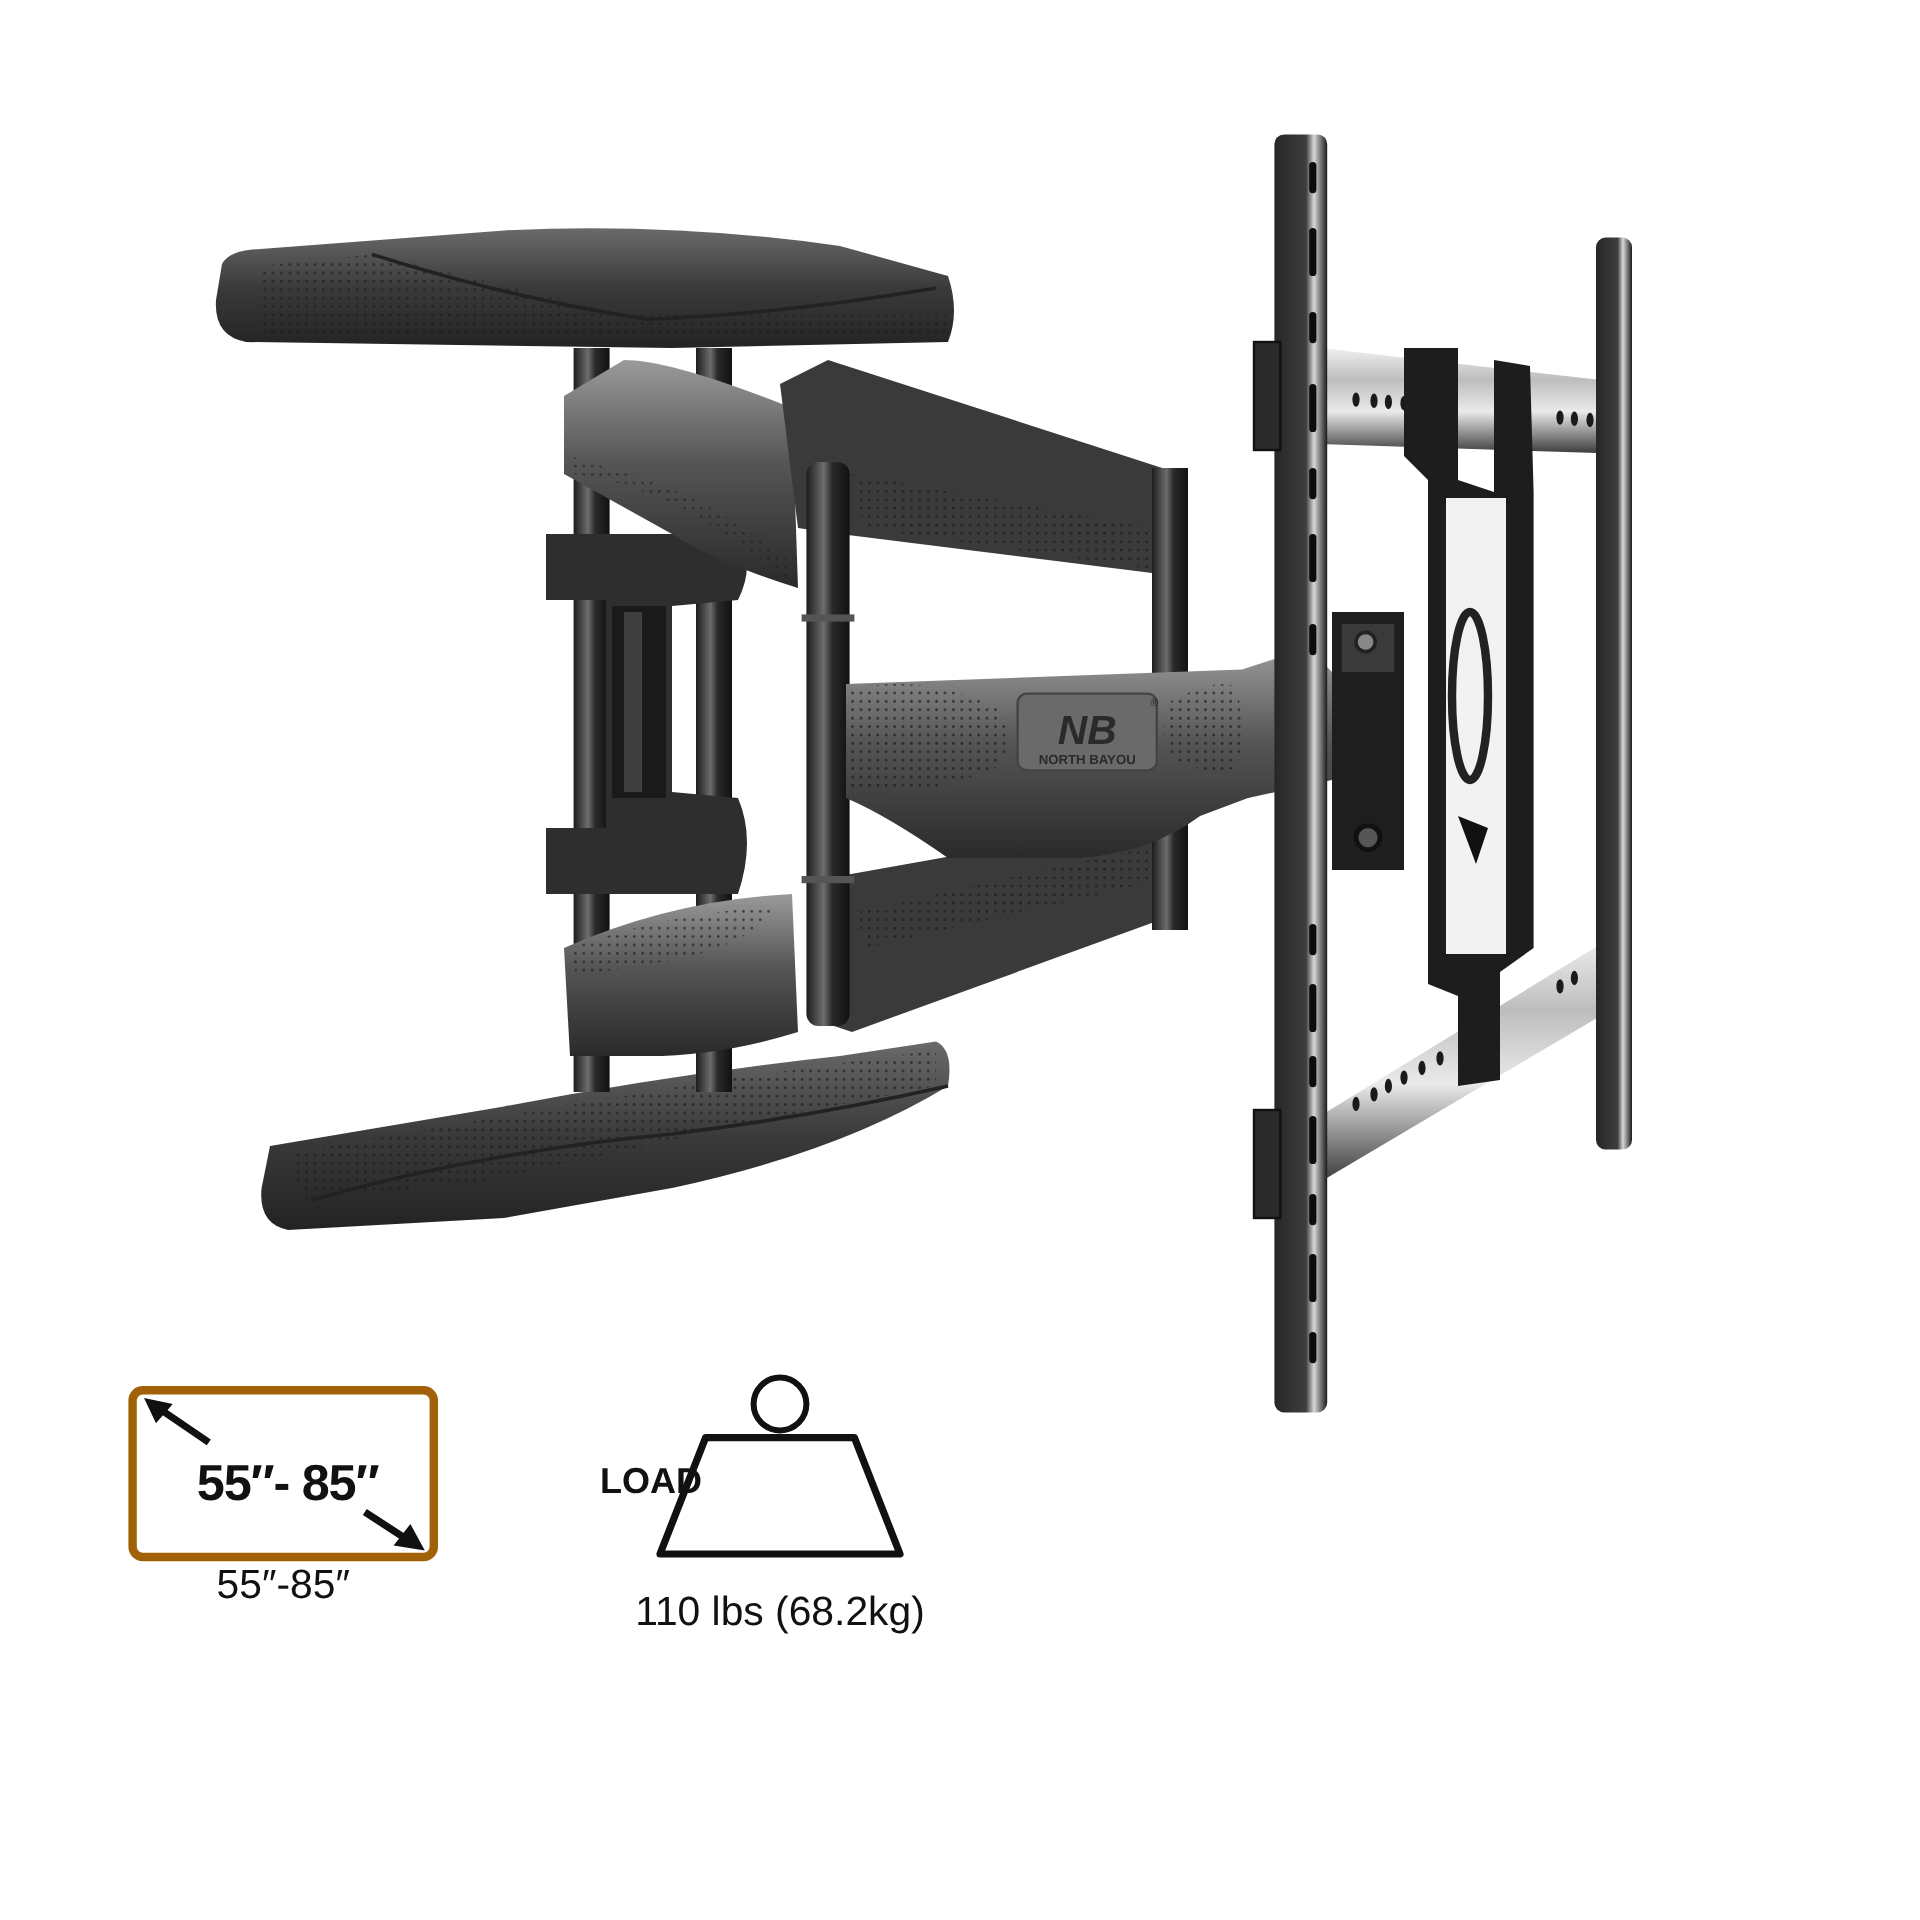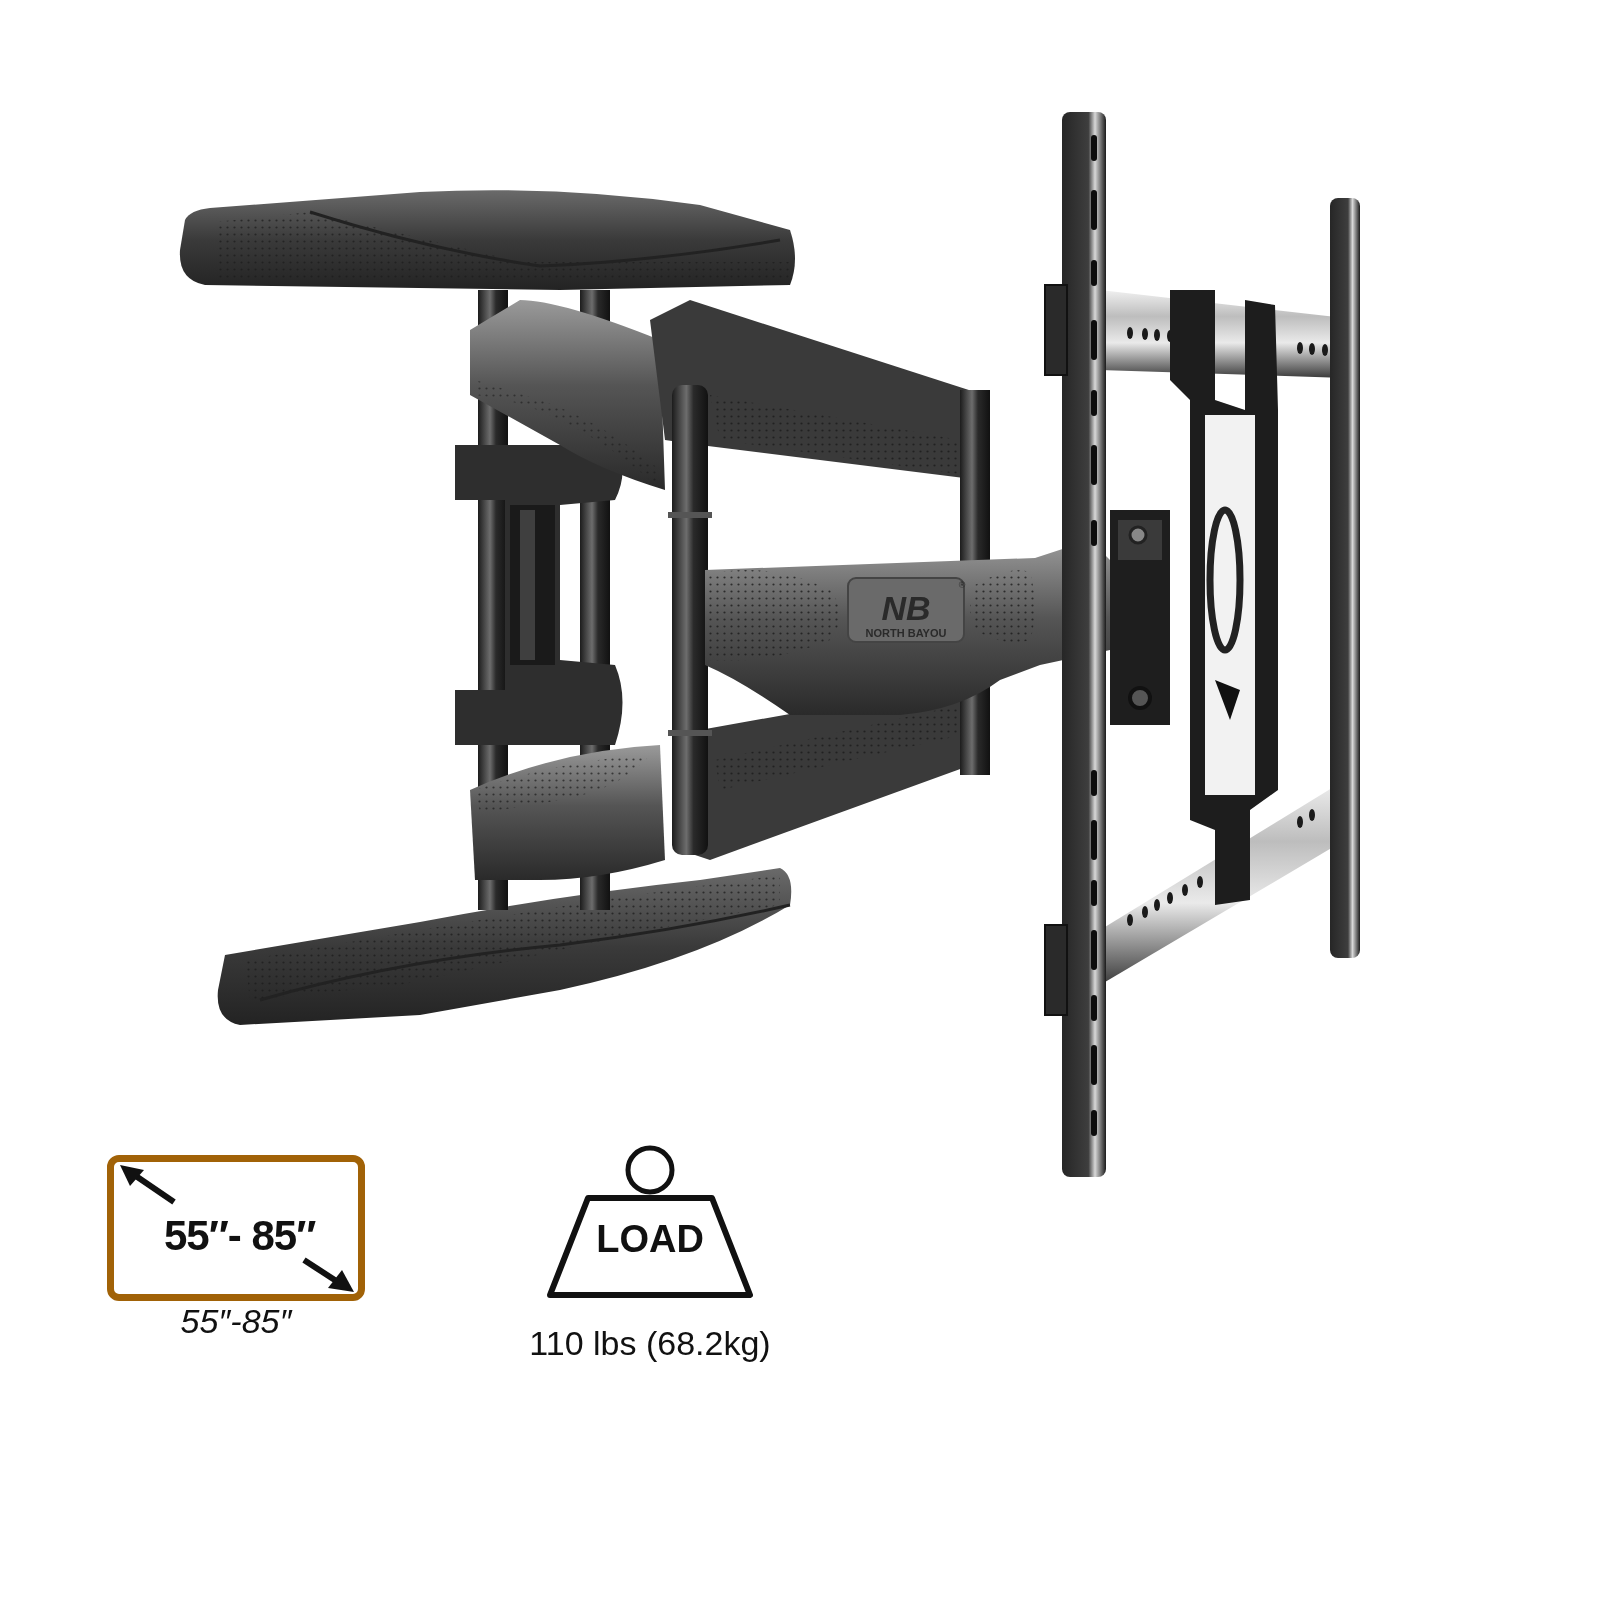--- a/index.html
+++ b/index.html
@@ -12,26 +12,26 @@
     .spec-screen { left: 96px; top: 1155px; width: 280px; }
     .spec-load { left: 500px; top: 1140px; width: 300px; }
 
     .screen-box { position: relative; margin: 0 auto; width: 258px; height: 146px;
                   border: 7px solid #a16207; border-radius: 12px; box-sizing: border-box; }
     .screen-box .range { position: absolute; left: 50px; top: 50px; font-weight: bold;
                          font-size: 42px; letter-spacing: -1px; color: #111; }
     .screen-box svg { position: absolute; left: 0; top: 0; }
 
     .caption { font-size: 34px; line-height: 58px; color: #111; margin-top: 22px; }
-    .caption-sub { font-size: 34px; line-height: 40px; color: #111; font-style: italic; }
+    .caption-sub { font-size: 34px; line-height: 40px; color: #111; }
 
     .weight-wrap { position: relative; width: 300px; height: 170px; margin: 0 auto; }
     .weight-wrap svg { position: absolute; left: 0; top: 0; }
-    .weight-label { position: absolute; left: 0; width: 300px; top: 78px; text-align: center;
-                    font-weight: bold; font-size: 38px; color: #111; }
+    .weight-label { position: absolute; left: 0; width: 300px; top: 78px; text-align: left;
+                    font-weight: bold; font-size: 30px; color: #111; }
     .load-caption { font-size: 34px; color: #111; margin-top: 14px; }
   </style>
 </head>
 <body>
 
 <div class="product">
   <svg viewBox="0 0 1600 1200" xmlns="http://www.w3.org/2000/svg">
     <defs>
       <linearGradient id="padGrad" x1="0" y1="0" x2="0" y2="1">
         <stop offset="0" stop-color="#6a6a6a"></stop>

